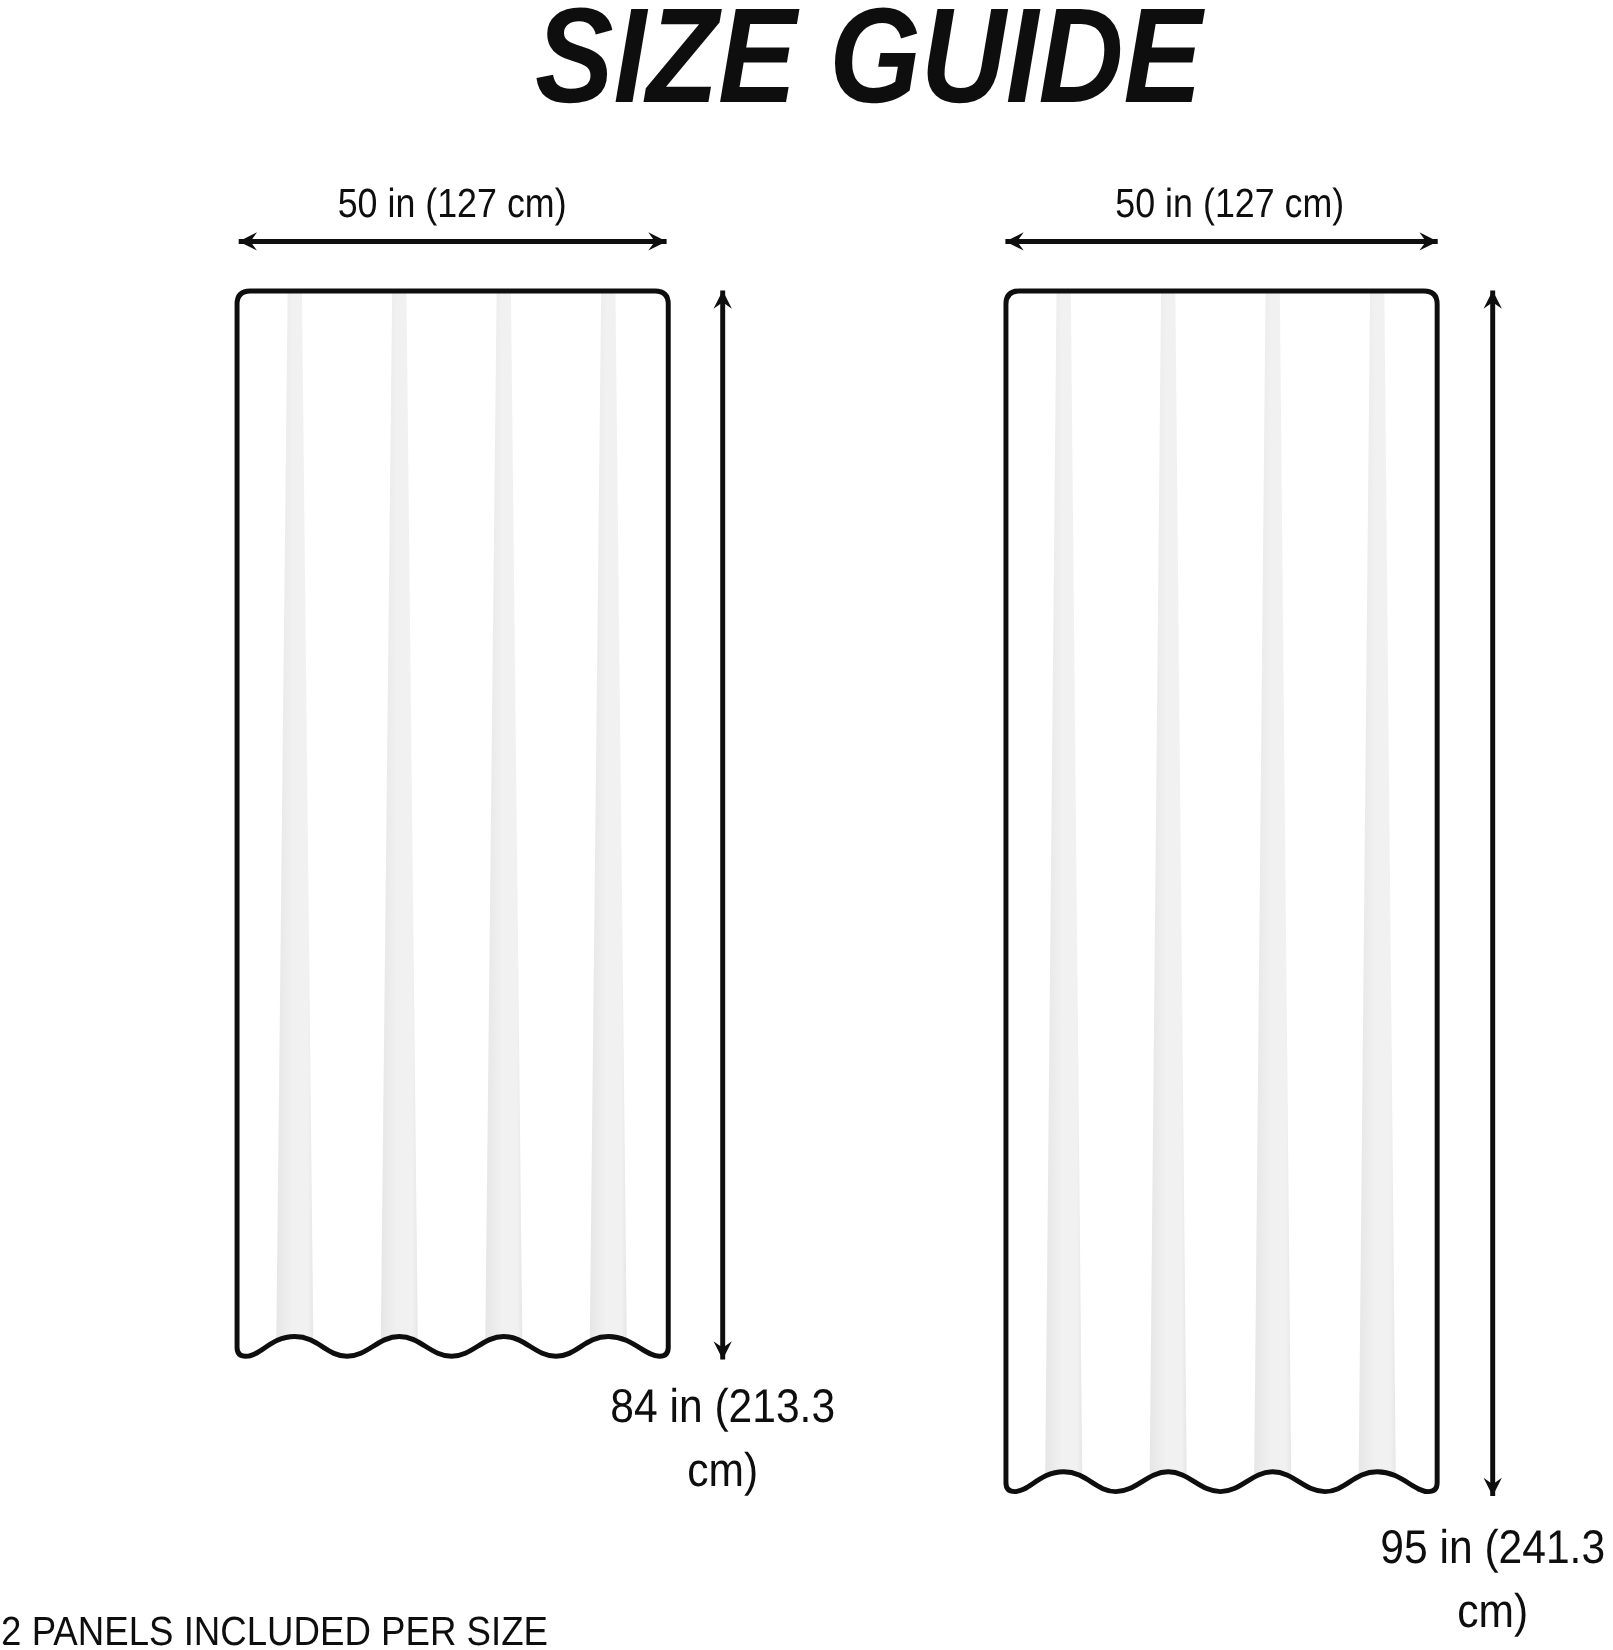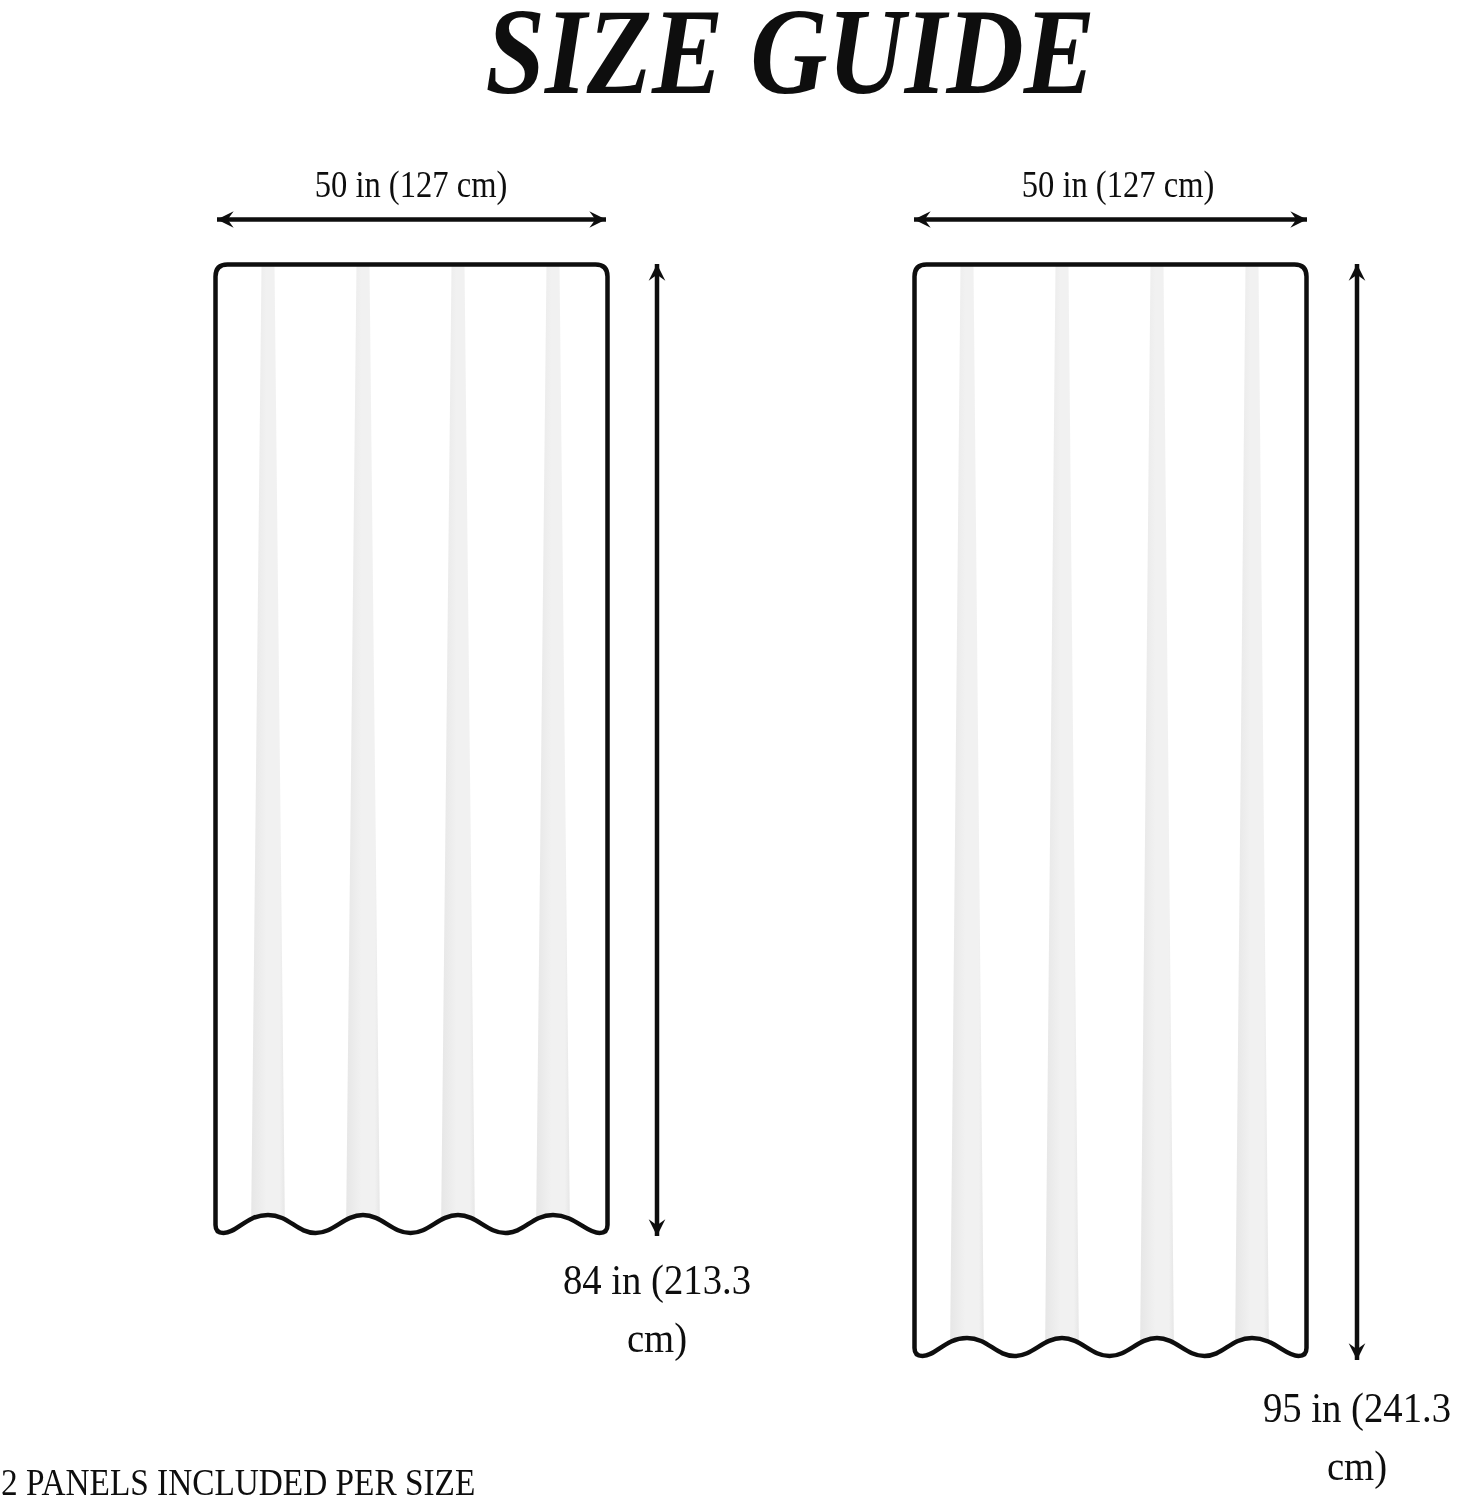--- a/index.html
+++ b/index.html
@@ -7,21 +7,21 @@
     --stripe:#f1f1f1;
     --stripe_edge:#e6e6e6;
     --background:#ffffff;
   }
   html,body{margin:0;padding:0;background:var(--background);}
   .stage{
     position:relative;
     width:1466px;height:1500px;
     background:var(--background);
     overflow:hidden;
-    font-family:Liberation Serif, serif;
+    font-family:Liberation Sans, sans-serif;
     color:var(--ink);
     border-radius:14px;
   }
   .title{
     position:absolute;left:0;right:0;top:-10px;
     text-align:center;
     font-size:123px;font-weight:700;font-style:italic;line-height:1;
     white-space:nowrap;
   }
   .title .squeeze{

